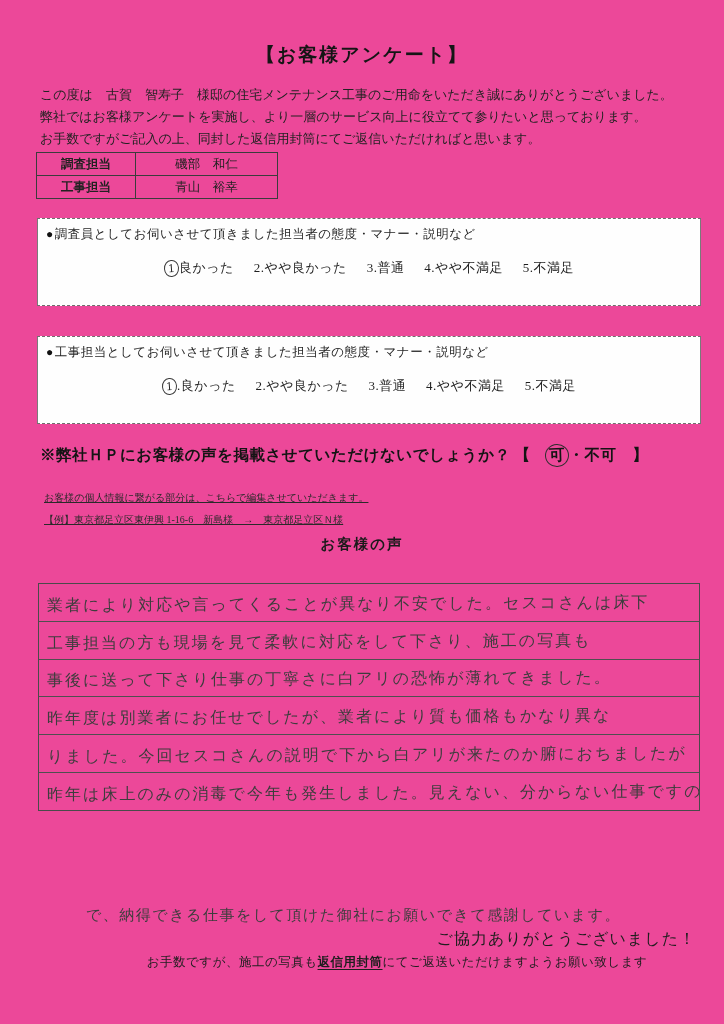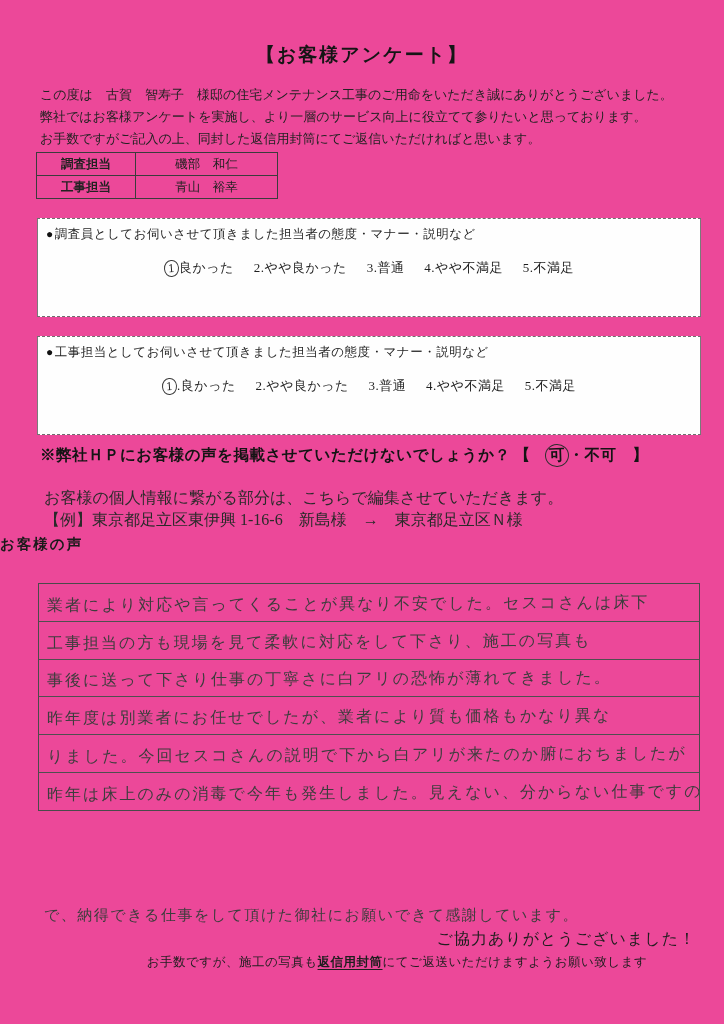--- a/index.html
+++ b/index.html
@@ -48,21 +48,21 @@
     color: #222;
   }
   .staff-table td.lbl { width: 99px; font-weight: bold; }
   .staff-table td.val { width: 142px; }
 
   
   .survey-box {
     position: absolute;
     left: 37px;
     width: 664px;
-    height: 99px;
+    height: 88px;
     border-top: 1px dashed #6f6f6f;
     border-bottom: 1px dashed #6f6f6f;
     border-left: 1px solid #7a7a7a;
     border-right: 1px solid #7a7a7a;
     background: #fefefe;
   }
   .survey-box.first { top: 218px; }
   .survey-box.second { top: 336px; }
   .survey-q {
     padding: 7px 0 0 8px;
@@ -107,30 +107,31 @@
   .allow-circle {
     display: inline-block;
     padding: 0 3px;
     border: 1.6px solid #2e2e2e;
     border-radius: 50%;
     transform: rotate(-2deg);
   }
   .hp-notes {
     position: absolute;
     top: 487px; left: 44px; right: 24px;
-    font-size: 16px;
+    font-size: 10px;
     line-height: 22px;
     color: #2a2a2a;
+    text-decoration: underline;
   }
 
   
   .voice-heading {
     position: absolute;
     top: 535px; left: 0; right: 0;
-    text-align: left;
+    text-align: center;
     font-size: 14.5px;
     font-weight: bold;
     letter-spacing: 2px;
     color: #1a1a1a;
   }
   .voice-box {
     position: absolute;
     top: 583px; left: 38px;
     width: 662px; height: 228px;
     border: 1.5px solid #4a4a4a;
@@ -151,21 +152,21 @@
     font-size: 16px;
     letter-spacing: 2px;
     color: #3d3d3d;
     white-space: nowrap;
     transform: rotate(-0.3deg);
   }
   .voice-overflow {
     position: absolute;
     top: 906px; left: 44px; right: 10px;
   }
-  .voice-overflow .hand { font-size: 15px; letter-spacing: 1.5px; }
+  .voice-overflow .hand { font-size: 15px; letter-spacing: 1.5px; margin-left: 42px; }
 
   
   .thanks-line {
     position: absolute;
     top: 929px; right: 28px;
     font-size: 16px;
     color: #1e1e1e;
     letter-spacing: 1px;
   }
   .request-line {

